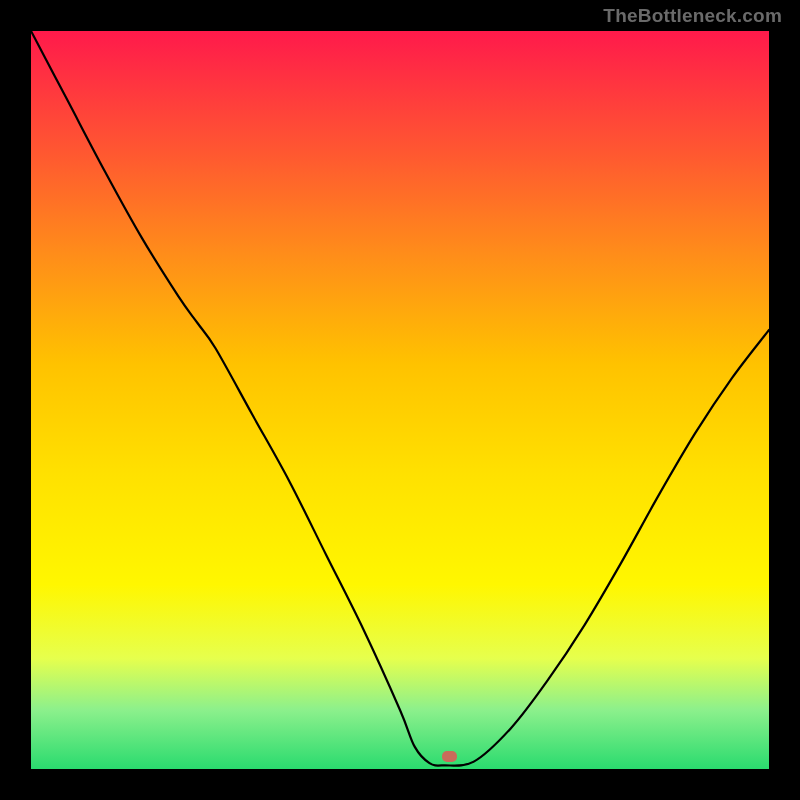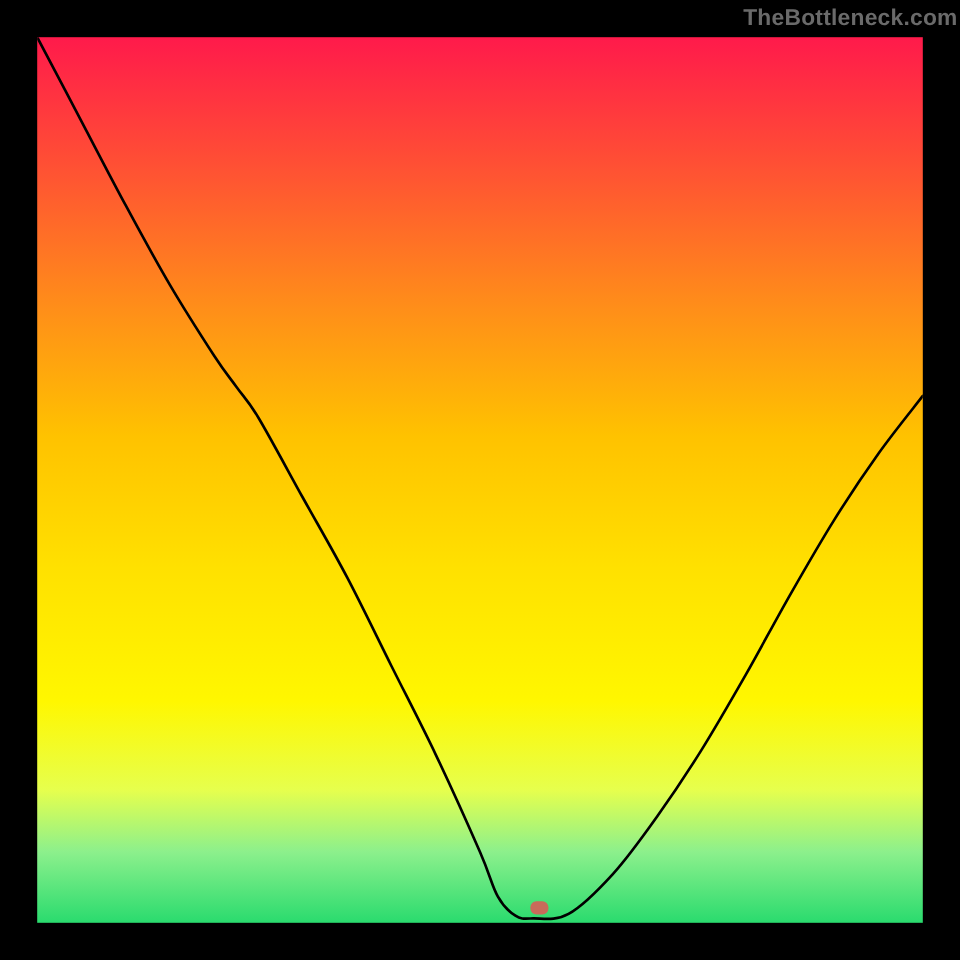--- a/index.html
+++ b/index.html
@@ -24,21 +24,21 @@
     position: absolute; left: 0; top: 0; width: 100%; height: 100%;
   }
   .marker {
     position: absolute;
     width: 15px; height: 11px;
     background: #c96b5a;
     border-radius: 5px;
   }
   .watermark {
     position: absolute;
-    top: 6px; right: 2px;
+    top: 6px; right: 18px;
     font: 600 19px/1 Arial, Helvetica, sans-serif;
     color: #6a6a6a;
     letter-spacing: 0.2px;
   }
 </style>
 </head>
 <body>
 
 <div class="wrap">
   <div class="plot-area">

